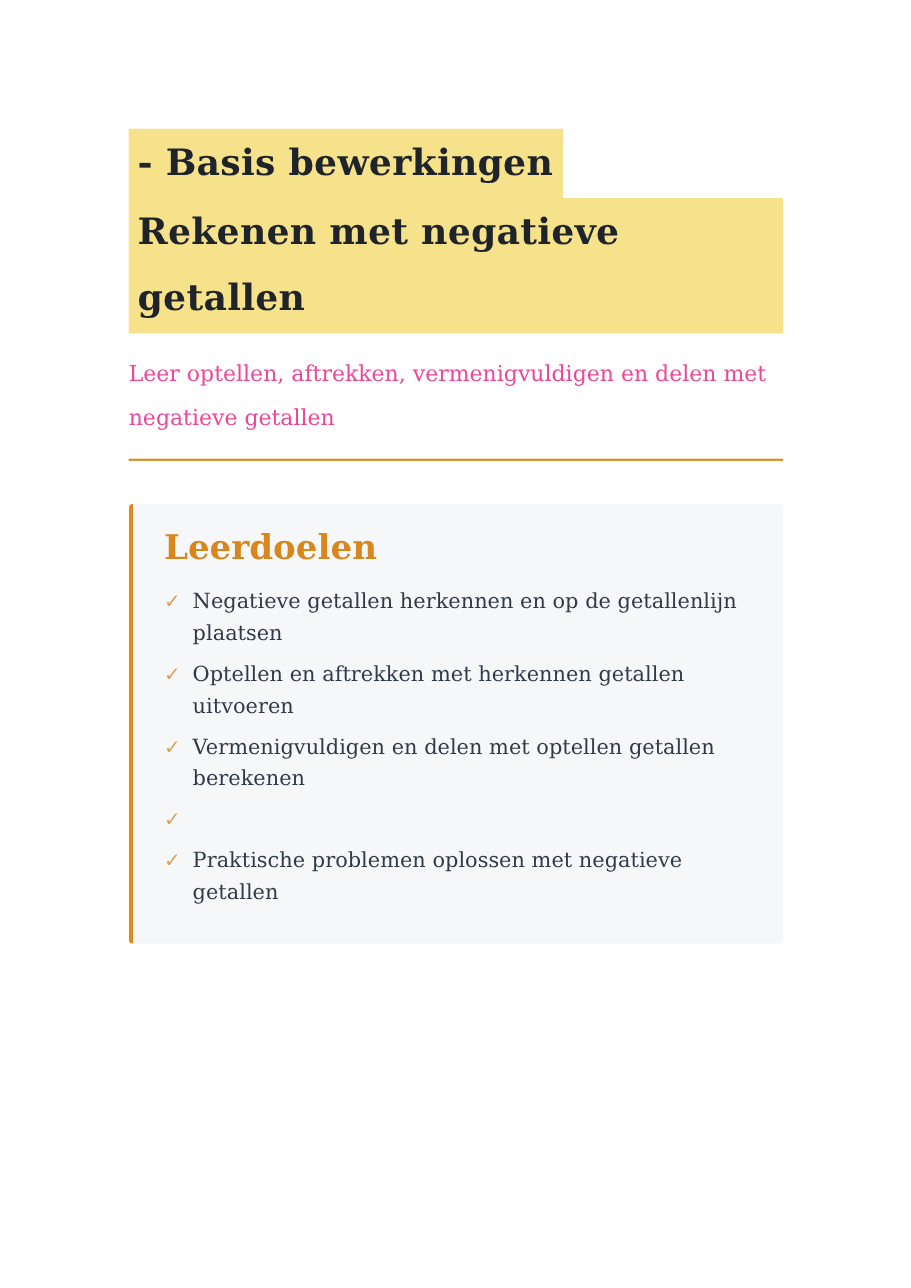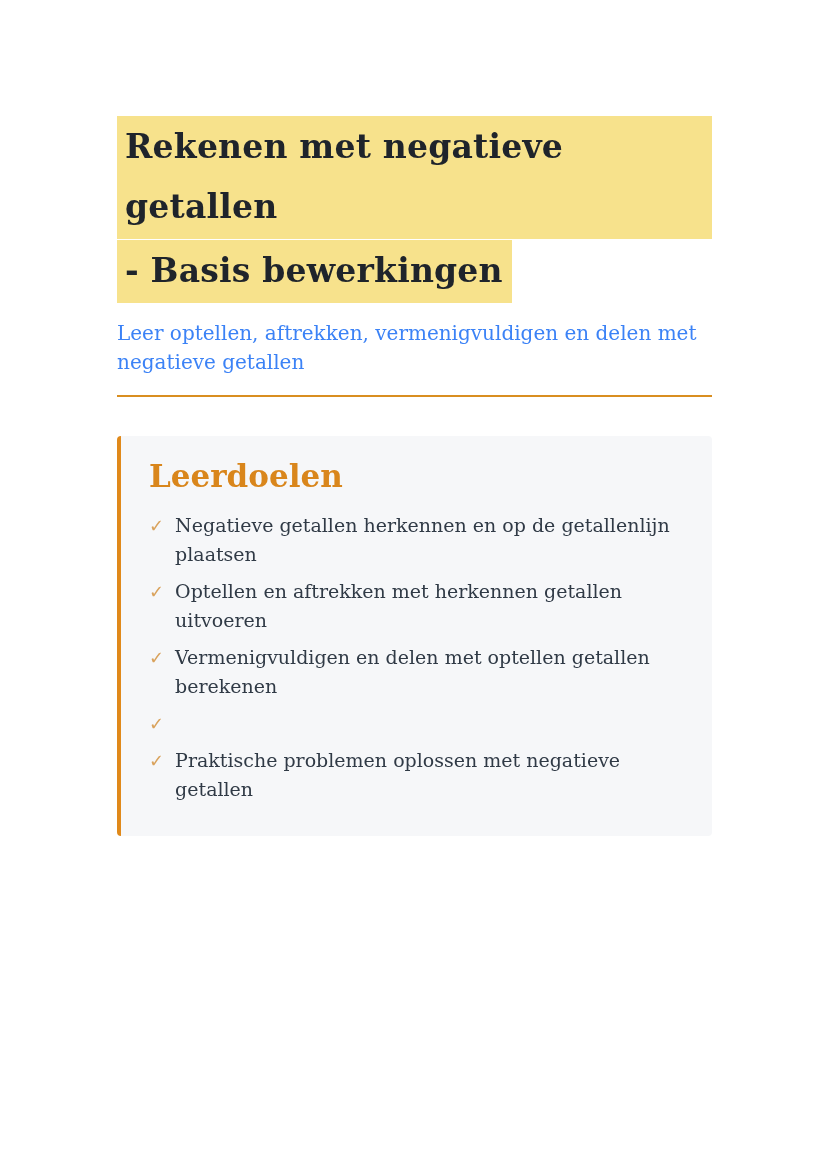--- a/index.html
+++ b/index.html
@@ -31,22 +31,22 @@
   .title-line { display: block; }
   .hl {
     display: inline-block;
     background: #F7E28C;
     padding: 1px 9px 2px 8px;
     vertical-align: middle;
   }
   .subtitle {
     margin: 16px 0 0 0;
     font-size: 20px;
-    line-height: 29px;
-    color: #3b82f6;
+    line-height: 40px;
+    color: #ec4899;
     font-weight: normal;
   }
   .meta {
     margin: 13px 0 0 0;
     font-size: 17px;
     line-height: 20px;
     color: #6E7B8B;
   }
   .meta .sep { padding: 0 5px; }
   .divider {
@@ -92,22 +92,22 @@
     line-height: 29px;
     flex: none;
   }
 </style>
 </head>
 <body>
 
 <div class="content">
 
   <h1 class="page-title">
+    <span class="title-line"><span class="hl">- Basis bewerkingen</span></span>
     <span class="title-line"><span class="hl">Rekenen met negatieve getallen</span></span>
-    <span class="title-line"><span class="hl">- Basis bewerkingen</span></span>
   </h1>
 
   <h2 class="subtitle">Leer optellen, aftrekken, vermenigvuldigen en delen met negatieve getallen</h2>
 
 
   <hr class="divider">
 
   <section class="goals-card">
     <h3 class="goals-title">Leerdoelen</h3>
     <ul class="goals-list">

